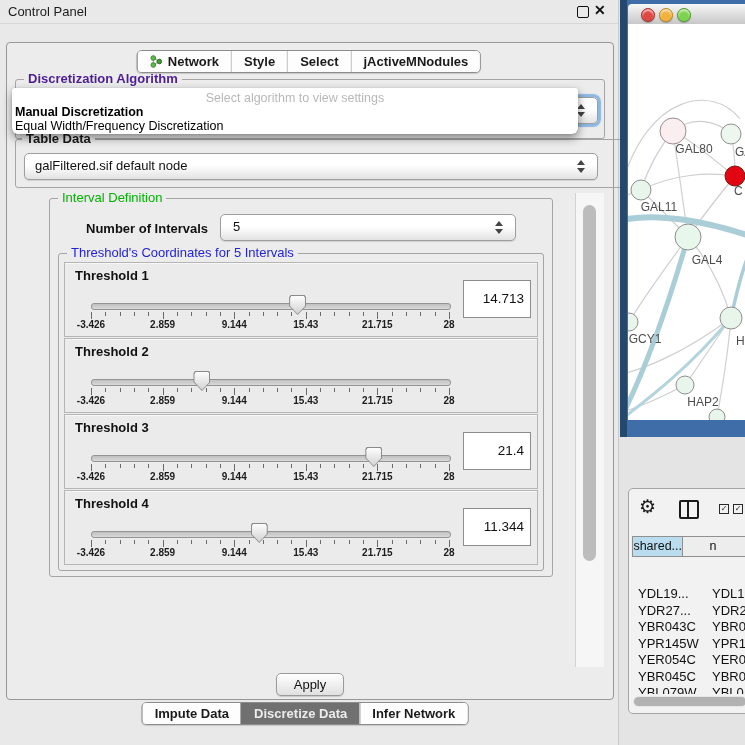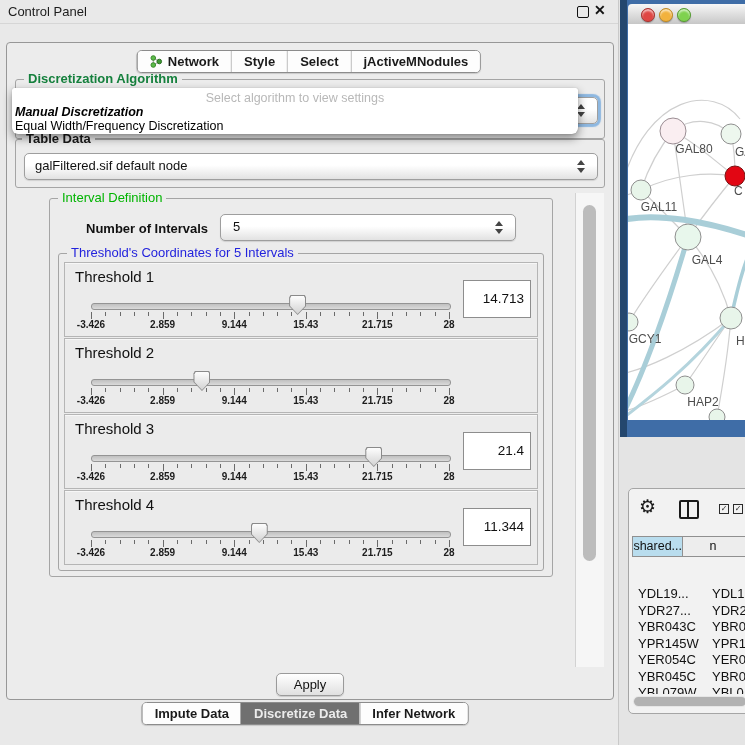--- a/index.html
+++ b/index.html
@@ -21,48 +21,48 @@
        border-left:1px solid #bdbdbd;background:#fdfdfd;white-space:nowrap;}
   .tab:first-child{border-left:none;}
   .tab.sel{background:#707070;color:#ececec;border-left-color:#707070;}
   #top-tabs{left:309px;top:30px;transform:translateX(-50%);z-index:6;margin-top:20px;}
   #bottom-tabs{left:305px;top:702px;transform:translateX(-50%);z-index:6;}
 
   #outer-panel{left:6px;top:42px;width:606px;height:656px;background:#ececec;border:1px solid #979797;border-radius:4px;}
 
   .group{position:absolute;border:1px solid #a5a5a5;border-radius:3px;}
   .group-title{position:absolute;top:-8px;left:8px;padding:0 4px;background:#ececec;font-size:13px;line-height:14px;}
-  .t-gray{color:#15803d;font-weight:600;}
+  .t-gray{color:#4c1d95;font-weight:600;}
   .t-dark{color:#1a1a1a;font-weight:600;}
   .t-green{color:#00b400;}
   .t-blue{color:#2323dd;}
 
   .combo{position:absolute;height:25px;border:1px solid #9e9e9e;border-radius:5px;
          background:linear-gradient(#ffffff,#ffffff 45%,#e2e2e2);box-shadow:0 1px 1px rgba(0,0,0,.12);}
   .combo .val{position:absolute;left:10px;top:4px;font-size:13px;color:#111;}
   .spinner{position:absolute;right:12px;top:5px;width:9px;height:15px;}
   .spinner .up{position:absolute;top:1px;left:1px;width:0;height:0;border-left:4px solid transparent;border-right:4px solid transparent;border-bottom:5px solid #444;}
   .spinner .dn{position:absolute;bottom:1px;left:1px;width:0;height:0;border-left:4px solid transparent;border-right:4px solid transparent;border-top:5px solid #444;}
   .focus-ring{box-shadow:0 0 1px 3px rgba(110,165,220,.75);}
 
   
   #algo-popup{left:12px;top:88px;width:566px;height:46px;background:#ffffff;z-index:20;
               border-radius:2px 2px 6px 6px;box-shadow:0 4px 10px rgba(0,0,0,.45),0 0 1px rgba(0,0,0,.3);}
   #algo-popup .ph{margin-top:3px;text-align:center;color:#b8b8b8;font-size:12.5px;line-height:14px;}
   #algo-popup .item{padding-left:3px;font-size:12.5px;line-height:14px;color:#000;}
-  #algo-popup .item.b{font-weight:bold;font-style:italic;}
+  #algo-popup .item.b{font-weight:bold;}
 
   
   .vtrack{position:absolute;background:#f6f6f6;border-left:1px solid #d2d2d2;}
   .vthumb{position:absolute;background:#bcbcbc;border-radius:7px;}
 
   
   .th-row{position:absolute;left:5px;width:472px;height:73px;background:#ebebeb;border:1px solid #b5b5b5;
           box-shadow:inset 0 1px 0 #f7f7f7;}
-  .th-label{position:absolute;left:10px;top:5px;font-weight:normal;font-size:15px;}
+  .th-label{position:absolute;left:10px;top:5px;font-weight:bold;font-size:13px;}
   .th-track{position:absolute;left:26px;top:40px;width:358px;height:5px;border:1px solid #949494;border-radius:3px;
             background:linear-gradient(#c0c0c0,#dadada);}
   .th-thumb{position:absolute;top:32px;width:17px;height:20px;
             clip-path:polygon(8% 0,92% 0,100% 12%,100% 55%,50% 100%,0 55%,0 12%);background:#8a8a8a;}
   .th-thumb i{position:absolute;left:1px;top:1px;width:15px;height:18px;display:block;
             clip-path:polygon(8% 0,92% 0,100% 12%,100% 55%,50% 100%,0 55%,0 12%);
             background:linear-gradient(#fdfdfd,#d2d2d2);}
   .tickbox{position:absolute;left:26px;top:49px;width:358px;height:8px;}
   .tick{position:absolute;width:1px;background:#6a6a6a;top:0;}
   .th-ticklabels{position:absolute;left:26px;top:56px;width:358px;height:12px;}
@@ -150,21 +150,21 @@
       <div class="group" style="left:8px;top:36px;width:588px;height:58px;">
         <span class="group-title t-gray">Discretization Algorithm</span>
         <div class="combo focus-ring" style="left:8px;top:17px;width:572px;">
           <span class="spinner">
               <i class="up"></i>
               <i class="dn"></i>
             </span>
         </div>
       </div>
 
-      <div class="group" style="left:8px;top:96px;width:588px;height:47px;">
+      <div class="group" style="left:8px;top:96px;width:588px;height:47px;padding-left:39px;">
         <span class="group-title t-dark" style="left:6px;">Table Data</span>
         <div class="combo" style="left:8px;top:13px;width:572px;">
           <span class="val">galFiltered.sif default node</span>
           <span class="spinner">
               <i class="up"></i>
               <i class="dn"></i>
             </span>
         </div>
       </div>
 

